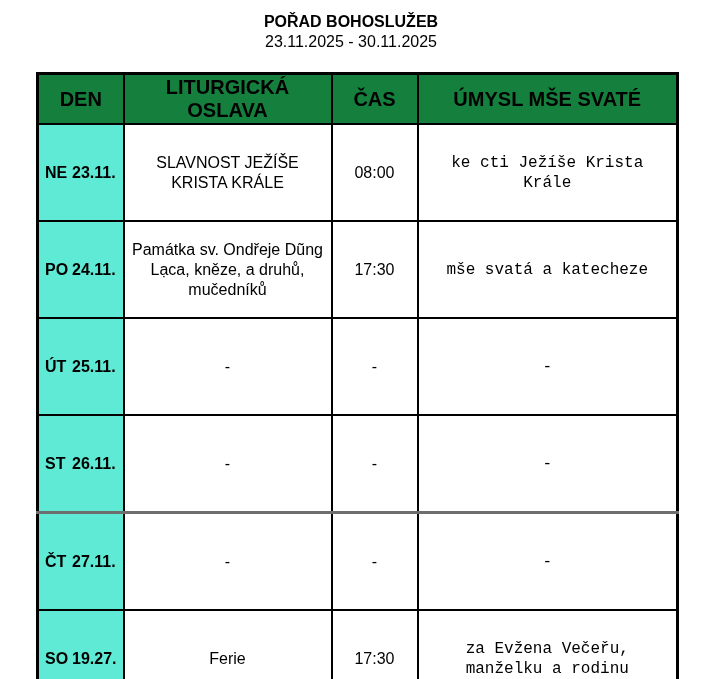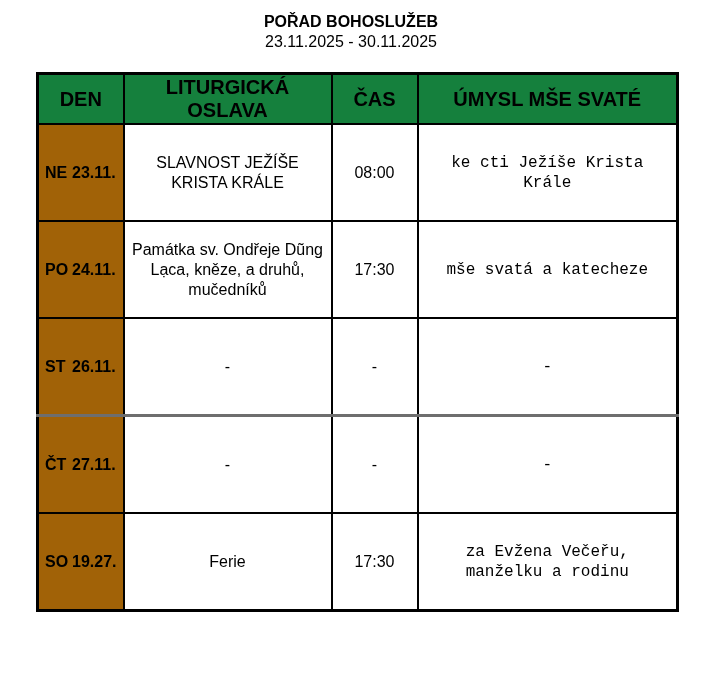--- a/index.html
+++ b/index.html
@@ -55,21 +55,21 @@
     padding: 1px 0;
   }
   tbody td {
     height: 63px;
     font-size: 16px;
     text-align: center;
     vertical-align: middle;
     background: #ffffff;
   }
   td.day-cell {
-    background: #a16207;
+    background: #5eead4;
     font-weight: bold;
     text-align: left;
     padding-left: 6px;
   }
   td.day-cell .day-abbr {
     display: inline-block;
     min-width: 27px;
   }
   td.cel-cell {
     line-height: 20px;
@@ -119,20 +119,26 @@
         <td class="time-cell">08:00</td>
         <td class="int-cell">ke cti Ježíše Krista Krále</td>
       </tr>
       <tr>
         <td class="day-cell"><span class="day-abbr">PO</span><span class="day-date">24.11.</span></td>
         <td class="cel-cell">Památka sv. Ondřeje Dũng Lạca, kněze, a druhů, mučedníků</td>
         <td class="time-cell">17:30</td>
         <td class="int-cell">mše svatá a katecheze</td>
       </tr>
       <tr>
+        <td class="day-cell"><span class="day-abbr">ÚT</span><span class="day-date">25.11.</span></td>
+        <td class="cel-cell">-</td>
+        <td class="time-cell">-</td>
+        <td class="int-cell">-</td>
+      </tr>
+      <tr>
         <td class="day-cell"><span class="day-abbr">ST</span><span class="day-date">26.11.</span></td>
         <td class="cel-cell">-</td>
         <td class="time-cell">-</td>
         <td class="int-cell">-</td>
       </tr>
       <tr class="page-break">
         <td class="day-cell"><span class="day-abbr">ČT</span><span class="day-date">27.11.</span></td>
         <td class="cel-cell">-</td>
         <td class="time-cell">-</td>
         <td class="int-cell">-</td>

